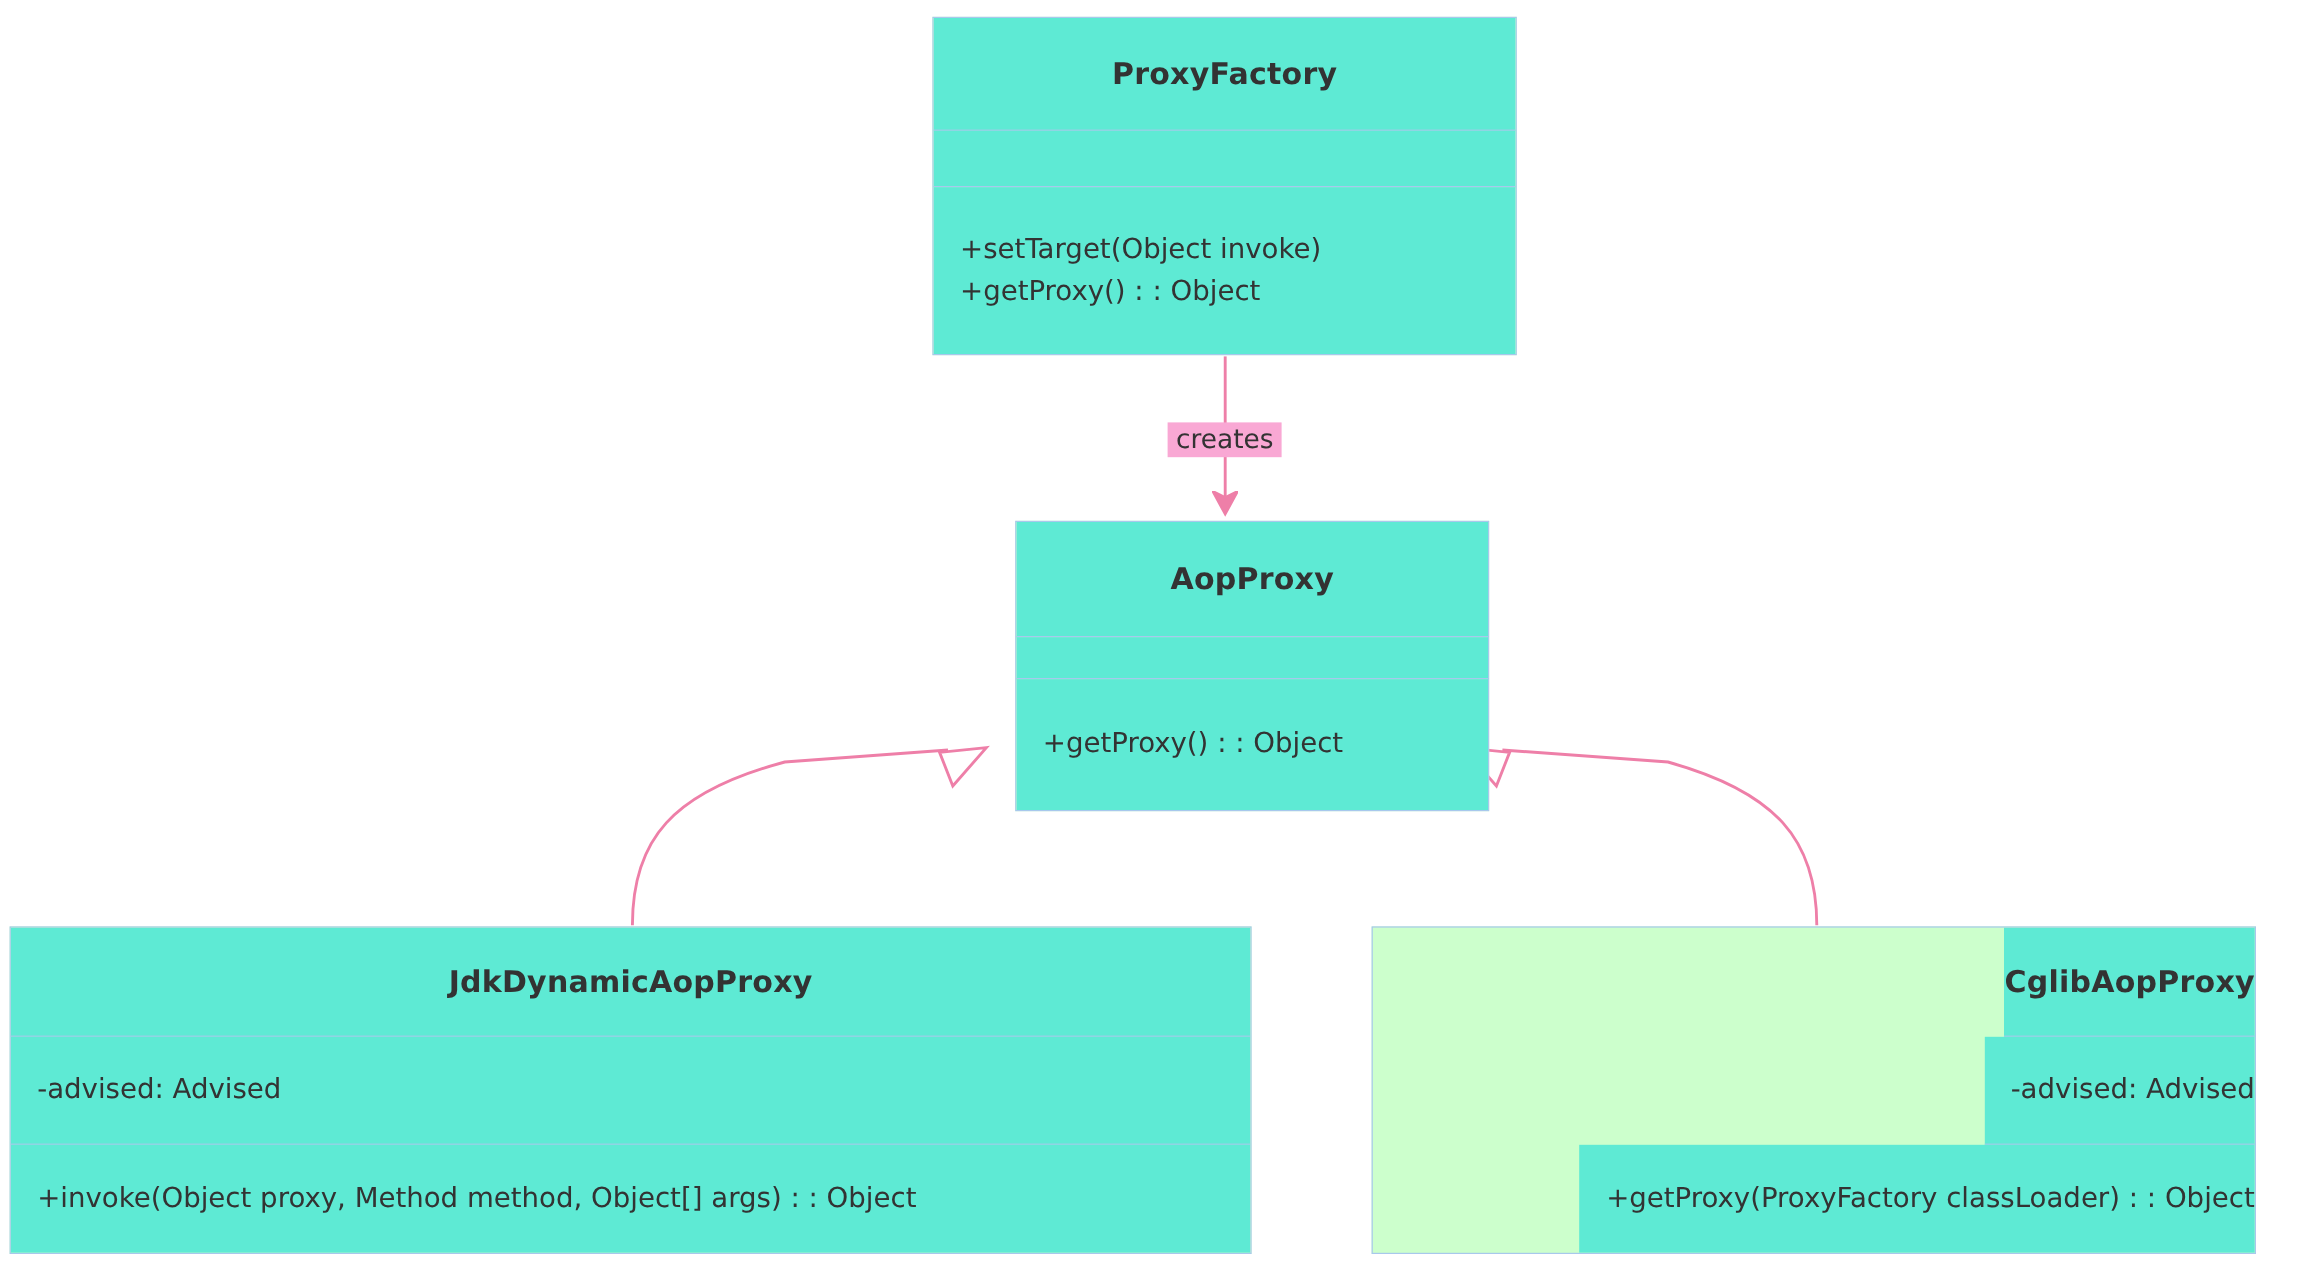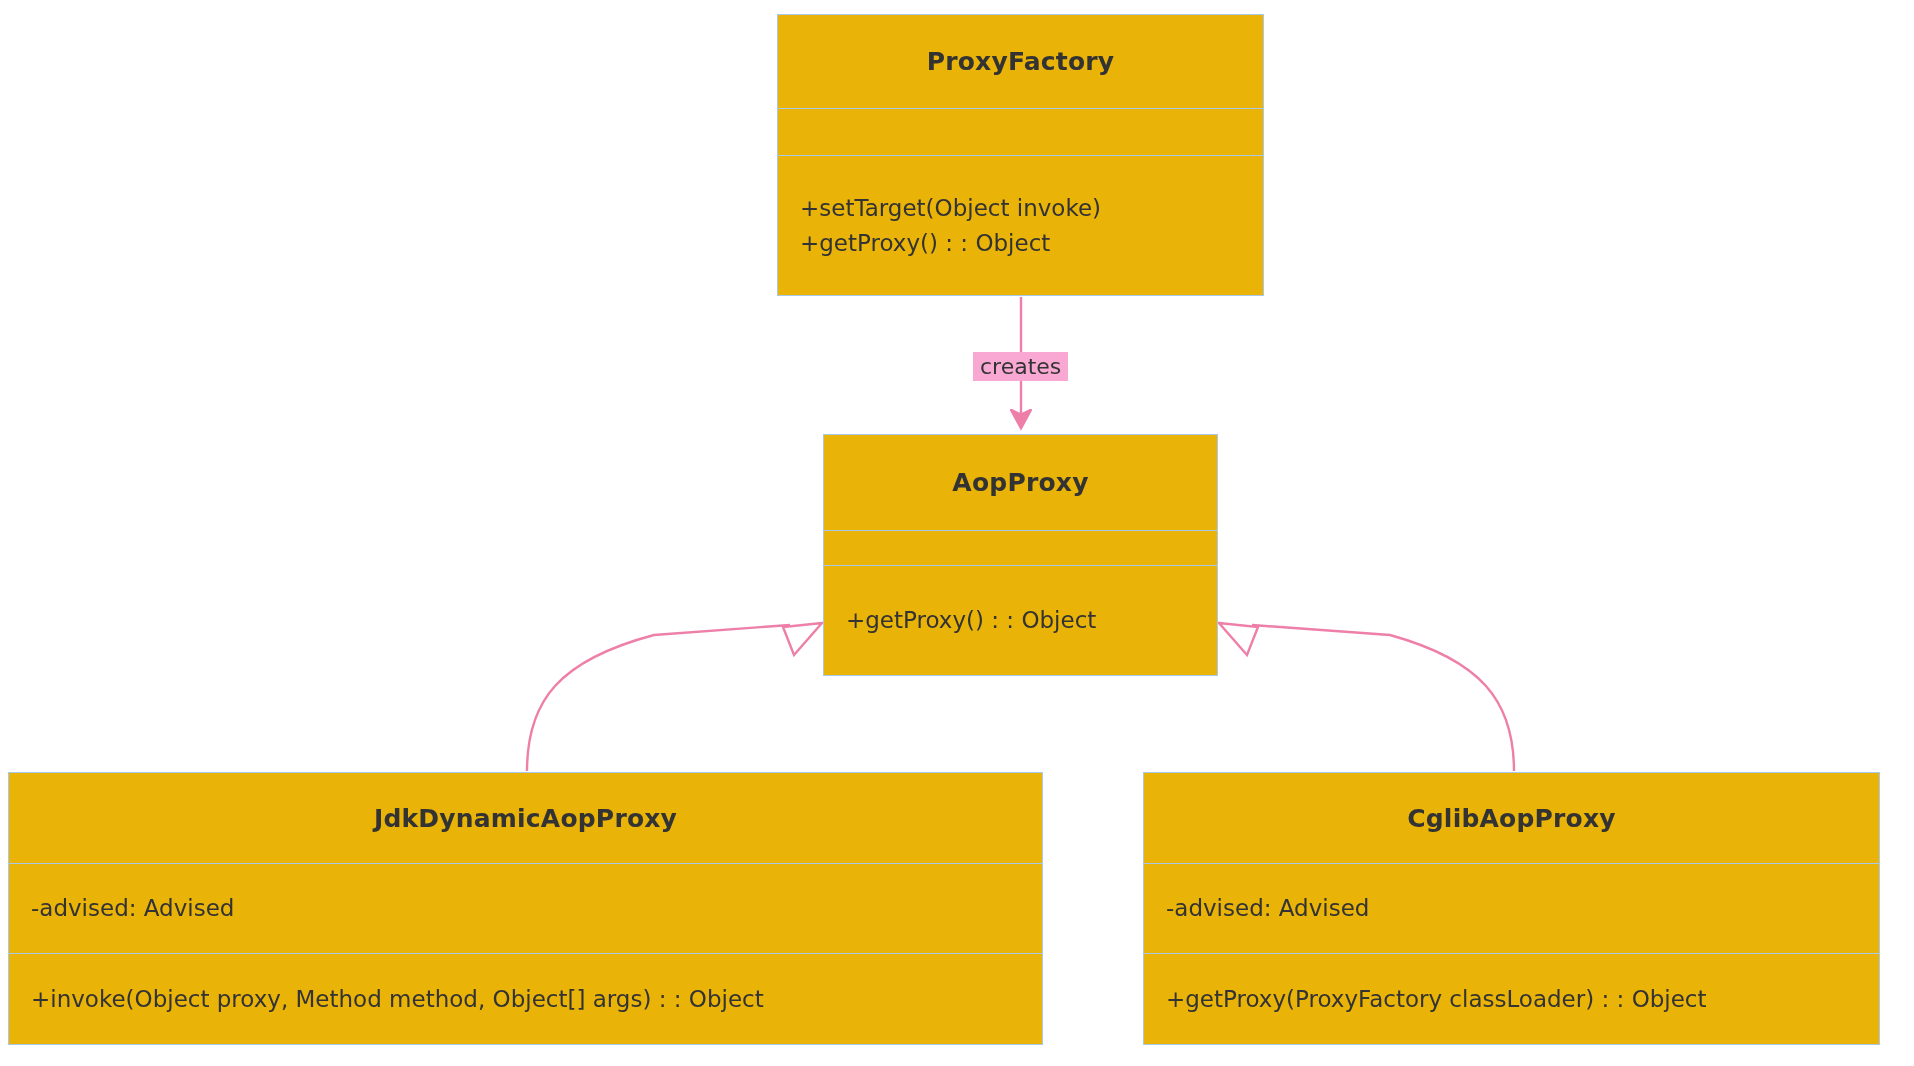--- a/index.html
+++ b/index.html
@@ -34,21 +34,21 @@
     background: #ccffcc;
     border: 1.6px solid #a8c8ec;
     display: flex;
     flex-direction: column;
     overflow: hidden;
   }
   .row {
     box-sizing: border-box;
     display: flex;
     align-items: center;
-    background: #eab308;
+    background: #5eead4;
   }
   .row-title {
     justify-content: center;
     border-bottom: 1.6px solid #a8c8ec;
   }
   .row-attrs {
     border-bottom: 1.6px solid #a8c8ec;
     padding-left: 22px;
   }
   .row-methods {
@@ -82,31 +82,31 @@
     padding: 2px 7px;
     white-space: nowrap;
   }
 
   
   #class-proxyfactory { left: 777px;  top: 14px;  width: 487px;  height: 282px; }
   #class-proxyfactory .row-title   { height: 94px; }
   #class-proxyfactory .row-attrs   { height: 47px; }
   #class-proxyfactory .row-methods { height: 139px; }
 
-  #class-aopproxy { left: 823px; top: 434px; width: 395px; height: 242px; }
+  #class-aopproxy { left: 846px; top: 434px; width: 395px; height: 242px; }
   #class-aopproxy .row-title   { height: 96px; }
   #class-aopproxy .row-attrs   { height: 35px; }
   #class-aopproxy .row-methods { height: 109px; }
 
   #class-jdkdynamicaopproxy { left: 8px; top: 772px; width: 1035px; height: 273px; }
   #class-jdkdynamicaopproxy .row-title   { height: 91px; }
   #class-jdkdynamicaopproxy .row-attrs   { height: 90px; }
   #class-jdkdynamicaopproxy .row-methods { height: 90px; }
 
-  #class-cglibaopproxy { left: 1143px; top: 772px; width: 737px; height: 273px; }
+  #class-cglibaopproxy { left: 1143px; top: 772px; width: 737px; height: 273px; align-items: flex-end; }
   #class-cglibaopproxy .row-title   { height: 91px; }
   #class-cglibaopproxy .row-attrs   { height: 90px; }
   #class-cglibaopproxy .row-methods { height: 90px; }
 
   #label-creates { left: 973px; top: 352px; }
 </style>
 </head>
 <body>
 
 <div id="diagram">

